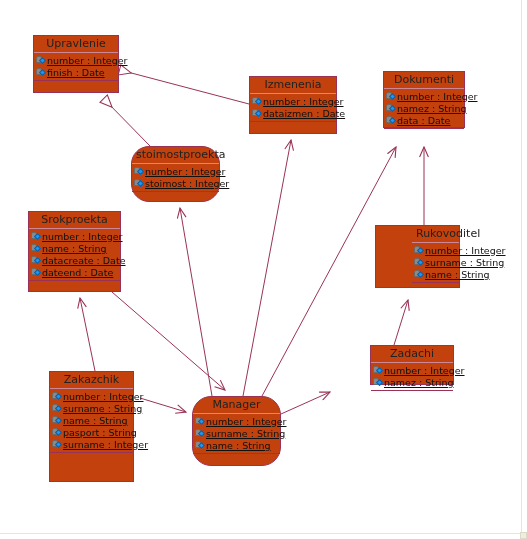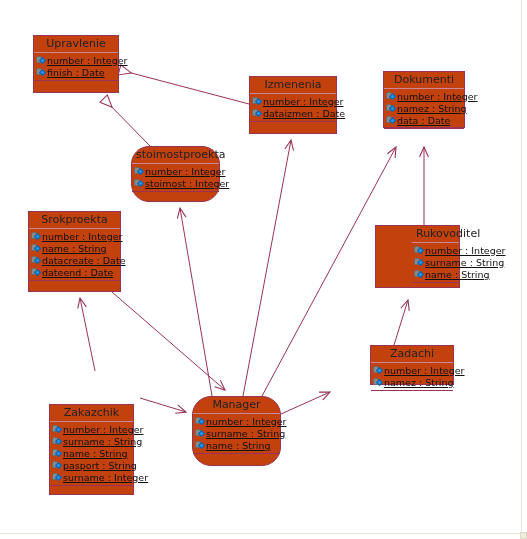--- a/index.html
+++ b/index.html
@@ -283,21 +283,21 @@
         <span class="aicon">
             <i class="k"></i>
             <i class="d"></i>
           </span>
         <span class="alabel">namez : String</span>
       </div>
     </div>
     <div class="ops"></div>
   </div>
 
-  <div class="cls" style="left: 49px; top: 371px; width: 85px; height: 91px; margin-top: 33px;">
+  <div class="cls" style="left: 49px; top: 371px; width: 85px; height: 111px;">
     <div class="title">Zakazchik</div>
     <div class="attrs">
       <div class="attr">
         <span class="aicon">
             <i class="k"></i>
             <i class="d"></i>
           </span>
         <span class="alabel">number : Integer</span>
       </div>
       <div class="attr">

